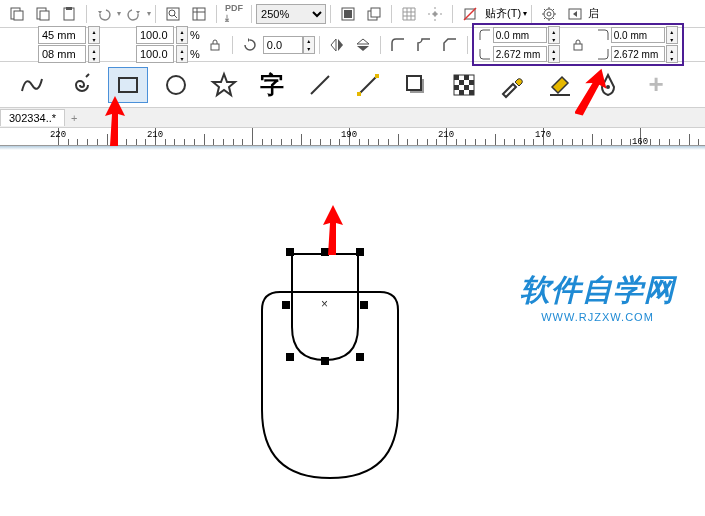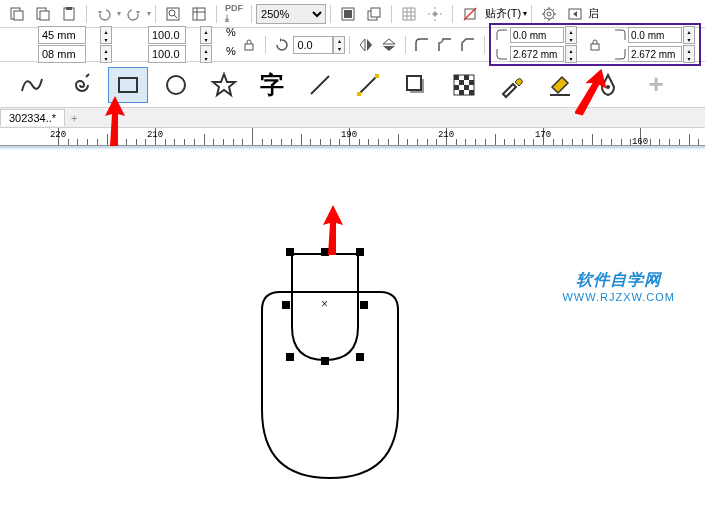--- a/index.html
+++ b/index.html
@@ -6,21 +6,21 @@
 body { background: #fff; width: 705px; height: 516px; overflow: hidden; position: relative; }
 
 .toolbar-row { display: flex; align-items: center; background: #fff; border-bottom: 1px solid #d0d0d0; padding: 2px 4px; height: 28px; font-size: 11px; }
 .toolbar-row.row2 { height: 34px; }
 
 .tb-btn { width: 24px; height: 22px; display: inline-flex; align-items: center; justify-content: center; margin: 12px 1px; cursor: pointer; }
 .sep { width: 1px; height: 18px; background: #ccc; margin: 0 4px; }
 
 .small-input { width: 48px; height: 18px; border: 1px solid #aaa; font-size: 11px; padding: 0 3px; }
 .input-grp { display: flex; flex-direction: column; gap: 1px; margin: 0 2px; }
-.input-row { display: flex; gap: 14px; padding-left: 32px; }
+.input-row { display: flex; align-items: center; gap: 2px; padding-left: 32px; }
 .spinner { display: inline-flex; flex-direction: column; border: 1px solid #aaa; }
 .spinner div { width: 10px; height: 8px; font-size: 6px; display: flex; align-items: center; justify-content: center; cursor: pointer; background: #f4f4f4; }
 
 .red-box { border: 2px solid #4c1d95; padding: 1px 2px; display: flex; align-items: center; }
 
 .zoom-select { width: 70px; height: 20px; border: 1px solid #aaa; font-size: 11px; }
 
 .tool-row { display: flex; align-items: center; background: #fff; border-bottom: 1px solid #d0d0d0; padding: 2px 8px; height: 46px; }
 .big-tool { width: 40px; height: 36px; display: flex; align-items: center; justify-content: center; margin: 0 4px; cursor: pointer; }
 .big-tool.active { border: 1px solid #4a90d9; background: #dceaf7; }
@@ -37,21 +37,21 @@
 .canvas-area { position: relative; background: #fff; height: 380px; }
 
 .red-arrow { position: absolute; pointer-events: none; }
 
 svg.icon { width: 16px; height: 16px; }
 svg.big-icon { width: 28px; height: 28px; }
 
 .lock-icn { width: 12px; height: 12px; }
 
 .watermark { position: absolute; right: 30px; top: 120px; text-align: center; }
-.watermark .wm1 { font-size: 16px; font-weight: bold; color: #1f8ad4; font-style: italic; letter-spacing: 1px; }
+.watermark .wm1 { font-size: 30px; font-weight: bold; color: #1f8ad4; font-style: italic; letter-spacing: 1px; }
 .watermark .wm2 { font-size: 11px; color: #1f8ad4; letter-spacing: 1px; }
 
 .handle { position: absolute; width: 8px; height: 8px; background: #000; }
 .x-center { position: absolute; font-size: 12px; color: #333; }
 
 .corner-input-block { display: flex; align-items: center; gap: 1px; }
 .corner-input { width: 54px; height: 16px; font-size: 10px; border: 1px solid #aaa; padding: 0 2px; }
 </style>
 </head>
 <body>

